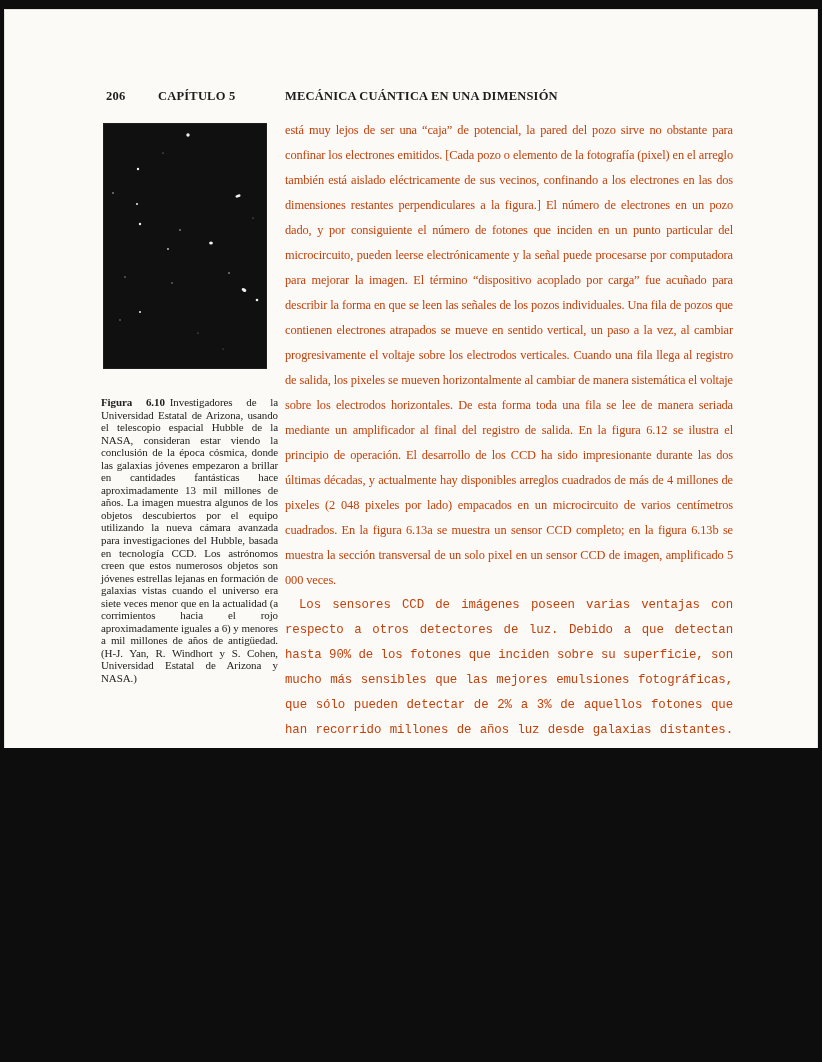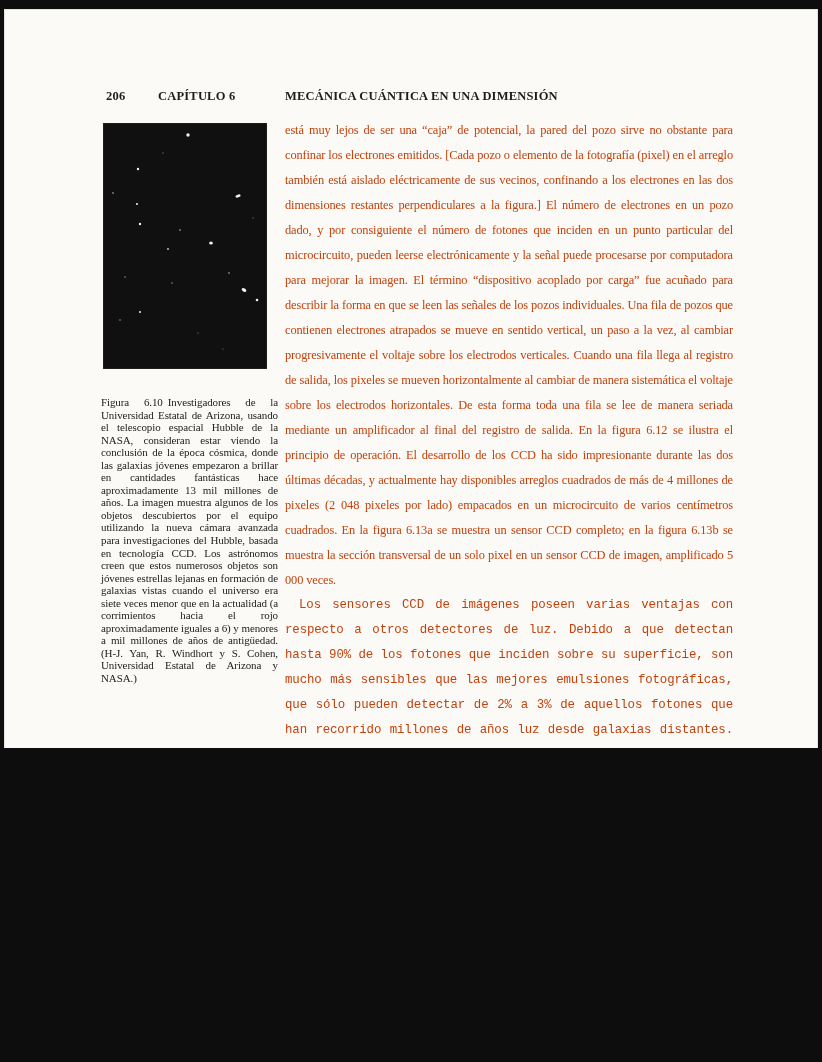--- a/index.html
+++ b/index.html
@@ -9,42 +9,42 @@
   .abs{position:absolute;}
   
   .hdr{top:89px;font-weight:bold;font-size:12.5px;color:#1d1d1d;letter-spacing:.2px;white-space:nowrap;}
   .hdr-num{left:106px;}
   .hdr-chap{left:158px;}
   .hdr-title{left:285px;text-align:right;}
   
   .photo{left:103px;top:123px;width:164px;height:246px;}
   
   .cap610{left:101px;top:385px;width:177px;font-size:11px;line-height:12.55px;text-align:justify;color:#222;letter-spacing:-0.1px;}
-  .cap-label{font-weight:normal;margin-right:5px;}
+  .cap-label{font-weight:bold;margin-right:5px;}
   .italic{}
   
   .bodycol{left:285px;top:118px;width:448px;font-size:12.4px;line-height:25px;text-align:justify;color:#c2410c;letter-spacing:-0.12px;hyphens:auto;-webkit-hyphens:auto;}
   .bodycol p{margin:0;}
   .bodycol p.indent{text-indent:14px;font-family:Liberation Mono, monospace;}
   
   .cap611{left:95px;top:788px;width:342px;font-size:12.2px;line-height:15.2px;text-align:justify;color:#222;letter-spacing:-0.1px;}
   
   .diagram{left:410px;top:785px;width:345px;height:215px;}
   .diagram text{fill:#1c1c1c;font-family:"Liberation Serif",serif;}
   
   .watermark{left:410px;top:993px;width:338px;text-align:right;font-family:"Liberation Sans",sans-serif;font-size:13.5px;color:#bcbcbc;letter-spacing:.3px;}
 </style>
 </head>
 <body>
 
 <div class="screen">
   <div class="page-bg"></div>
 
   <div class="abs hdr hdr-num">206</div>
-  <div class="abs hdr hdr-chap">CAPÍTULO 6</div>
+  <div class="abs hdr hdr-chap">CAPÍTULO 5</div>
   <div class="abs hdr hdr-title">MECÁNICA CUÁNTICA EN UNA DIMENSIÓN</div>
 
   <svg class="abs photo" viewBox="0 0 164 246">
     <rect x="0" y="0" width="164" height="246" fill="#101010" stroke="#2a2a2a" stroke-width="1"></rect>
     <g fill="#f2f2f2">
       <circle cx="85" cy="12" r="1.7"></circle>
       <circle cx="60" cy="30" r="0.6" opacity="0.7"></circle>
       <circle cx="35" cy="46" r="1.2"></circle>
       <circle cx="10" cy="70" r="0.8" opacity="0.8"></circle>
       <ellipse cx="135" cy="73" rx="2.7" ry="1.4" transform="rotate(-18 135 73)"></ellipse>

